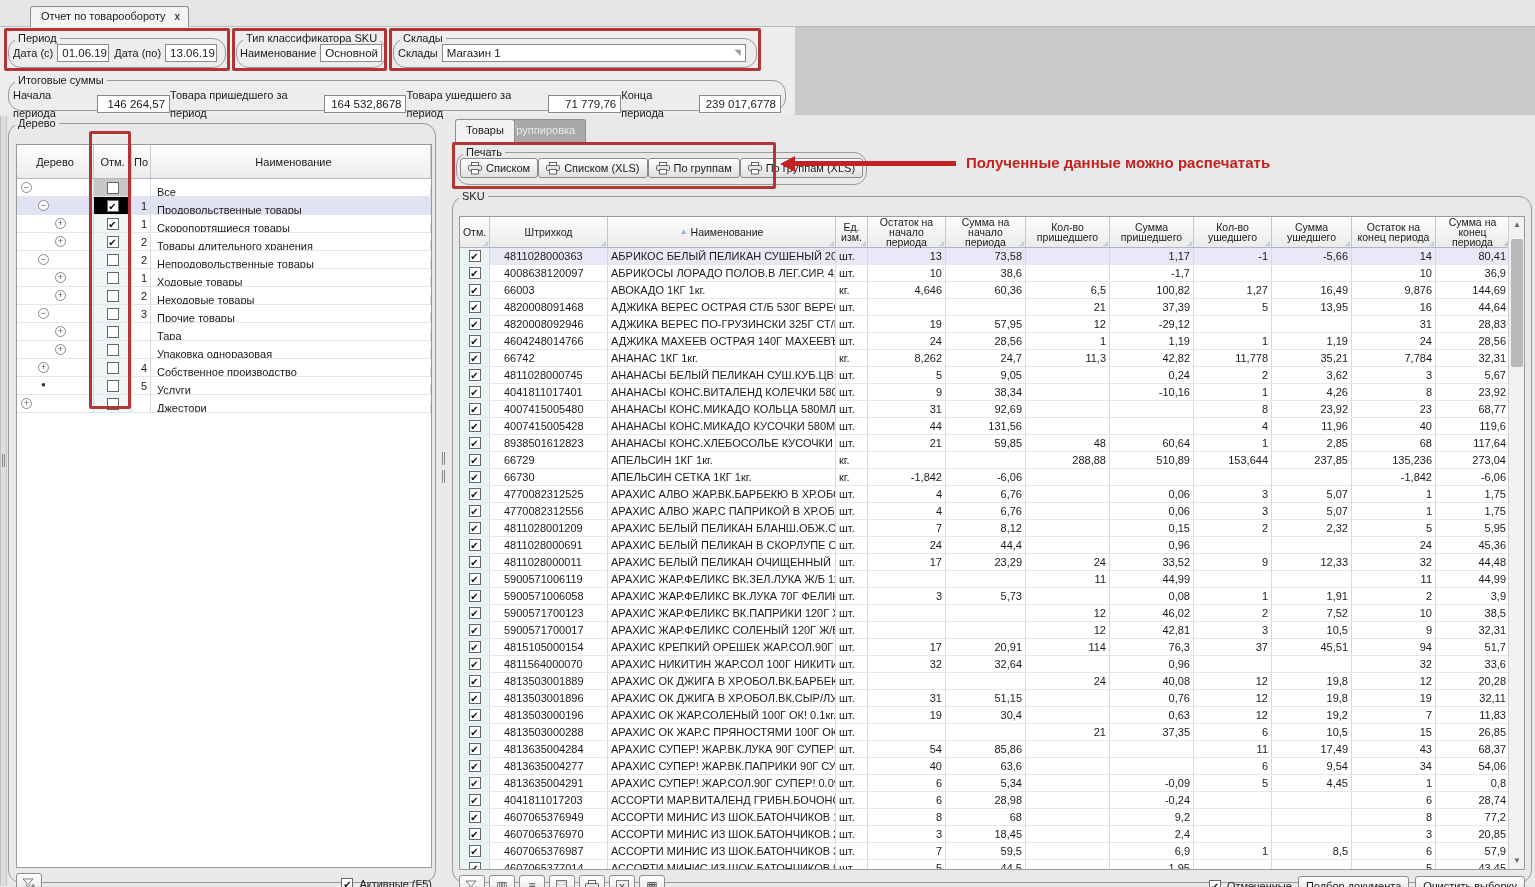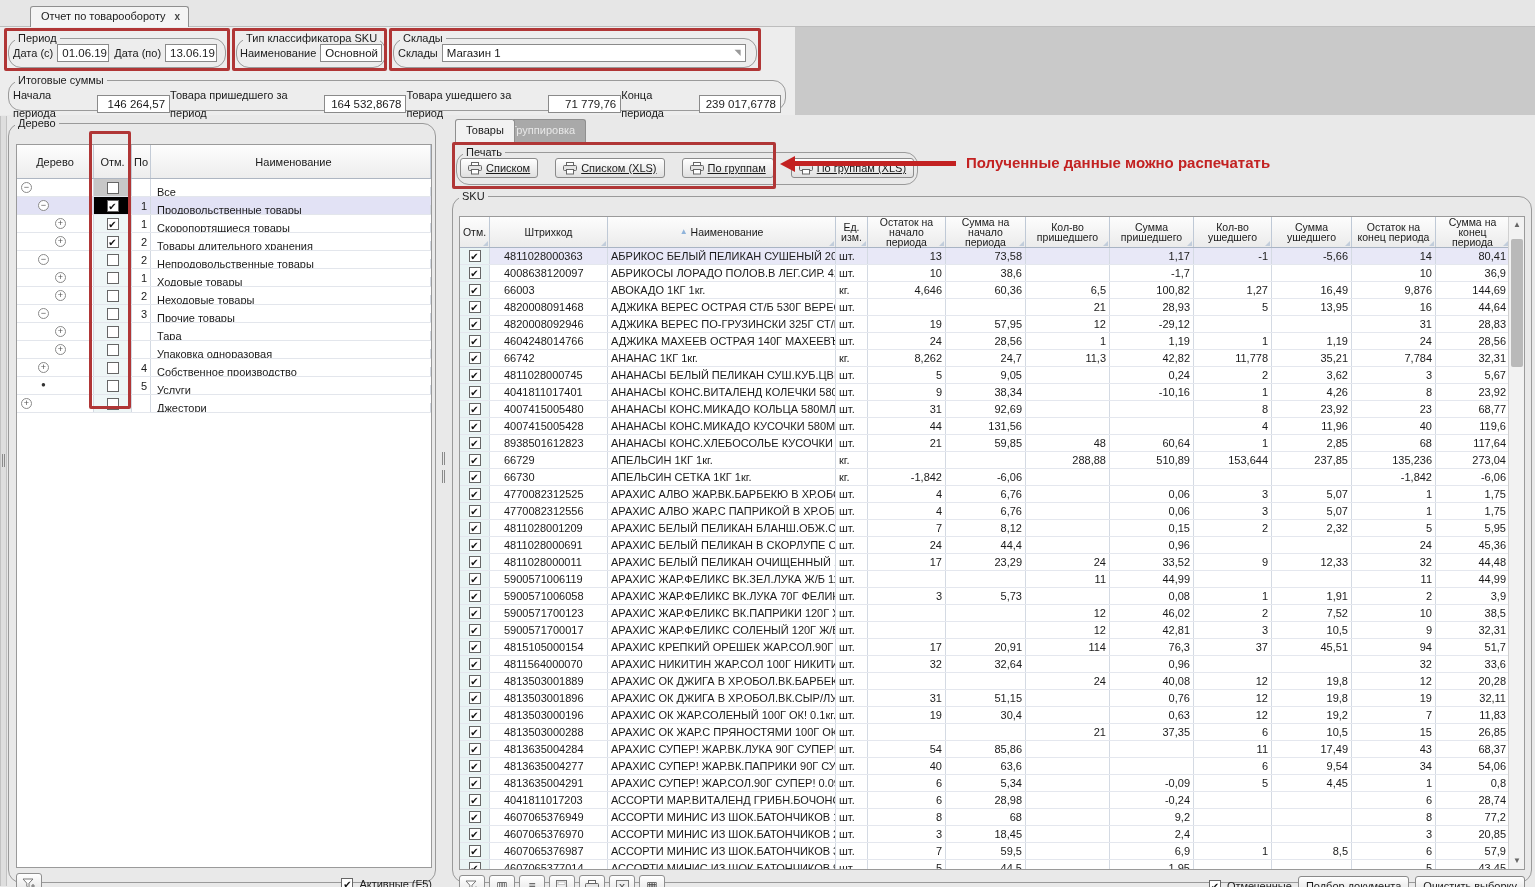--- a/index.html
+++ b/index.html
@@ -321,21 +321,21 @@
   </fieldset>
 
   <div class="redbox" style="left:89px;top:131px;width:42px;height:278px;"></div>
 
   <div class="rtab active" style="left:455px;"><span>Товары</span></div>
   <div class="rtab inactive" style="left:500px;"><span>Группировка</span></div>
 
   <div class="redbox" style="left:452px;top:142px;width:324px;height:47px;"></div>
   <fieldset style="left:456px;top:146px;width:316px;height:39px;">
     <legend>Печать</legend>
-    <div class="row-flex" style="padding:0 3px; gap:17px;text-decoration:underline;" id="print-buttons">
+    <div class="row-flex" style="padding:0 3px; gap:0;" id="print-buttons">
         <span class="btn">
           <svg width="14" height="13" viewBox="0 0 14 13">
             <rect x="3.5" y="0.5" width="7" height="3" fill="#fff" stroke="#666"></rect>
             <rect x="0.5" y="3.5" width="13" height="5" rx="1" fill="#e4e4e4" stroke="#666"></rect>
             <rect x="3.5" y="7.5" width="7" height="4.5" fill="#fff" stroke="#666"></rect>
           </svg>
           <span>Списком</span>
         </span>
         <span class="btn">
           <svg width="14" height="13" viewBox="0 0 14 13">
@@ -440,21 +440,21 @@
           <div class="srow">
             <div class="sc k0">
               <span class="cb checked"></span>
             </div>
             <div class="sc k1">4820008091468</div>
             <div class="sc k2">АДЖИКА ВЕРЕС ОСТРАЯ СТ/Б 530Г ВЕРЕС</div>
             <div class="sc k3">шт.</div>
             <div class="sc k4 num"></div>
             <div class="sc k5 num"></div>
             <div class="sc k6 num">21</div>
-            <div class="sc k7 num">28,93</div>
+            <div class="sc k7 num">37,39</div>
             <div class="sc k8 num">5</div>
             <div class="sc k9 num">13,95</div>
             <div class="sc k10 num">16</div>
             <div class="sc k11 num">44,64</div>
           </div>
           <div class="srow">
             <div class="sc k0">
               <span class="cb checked"></span>
             </div>
             <div class="sc k1">4820008092946</div>

